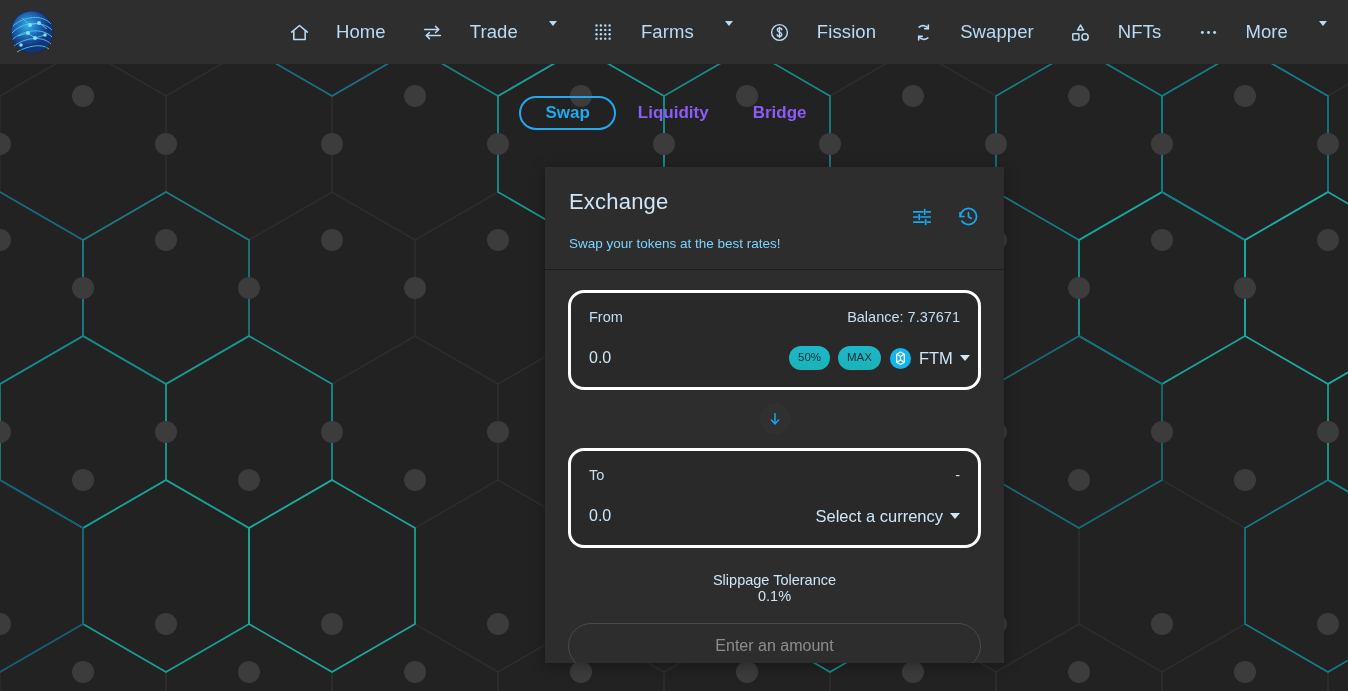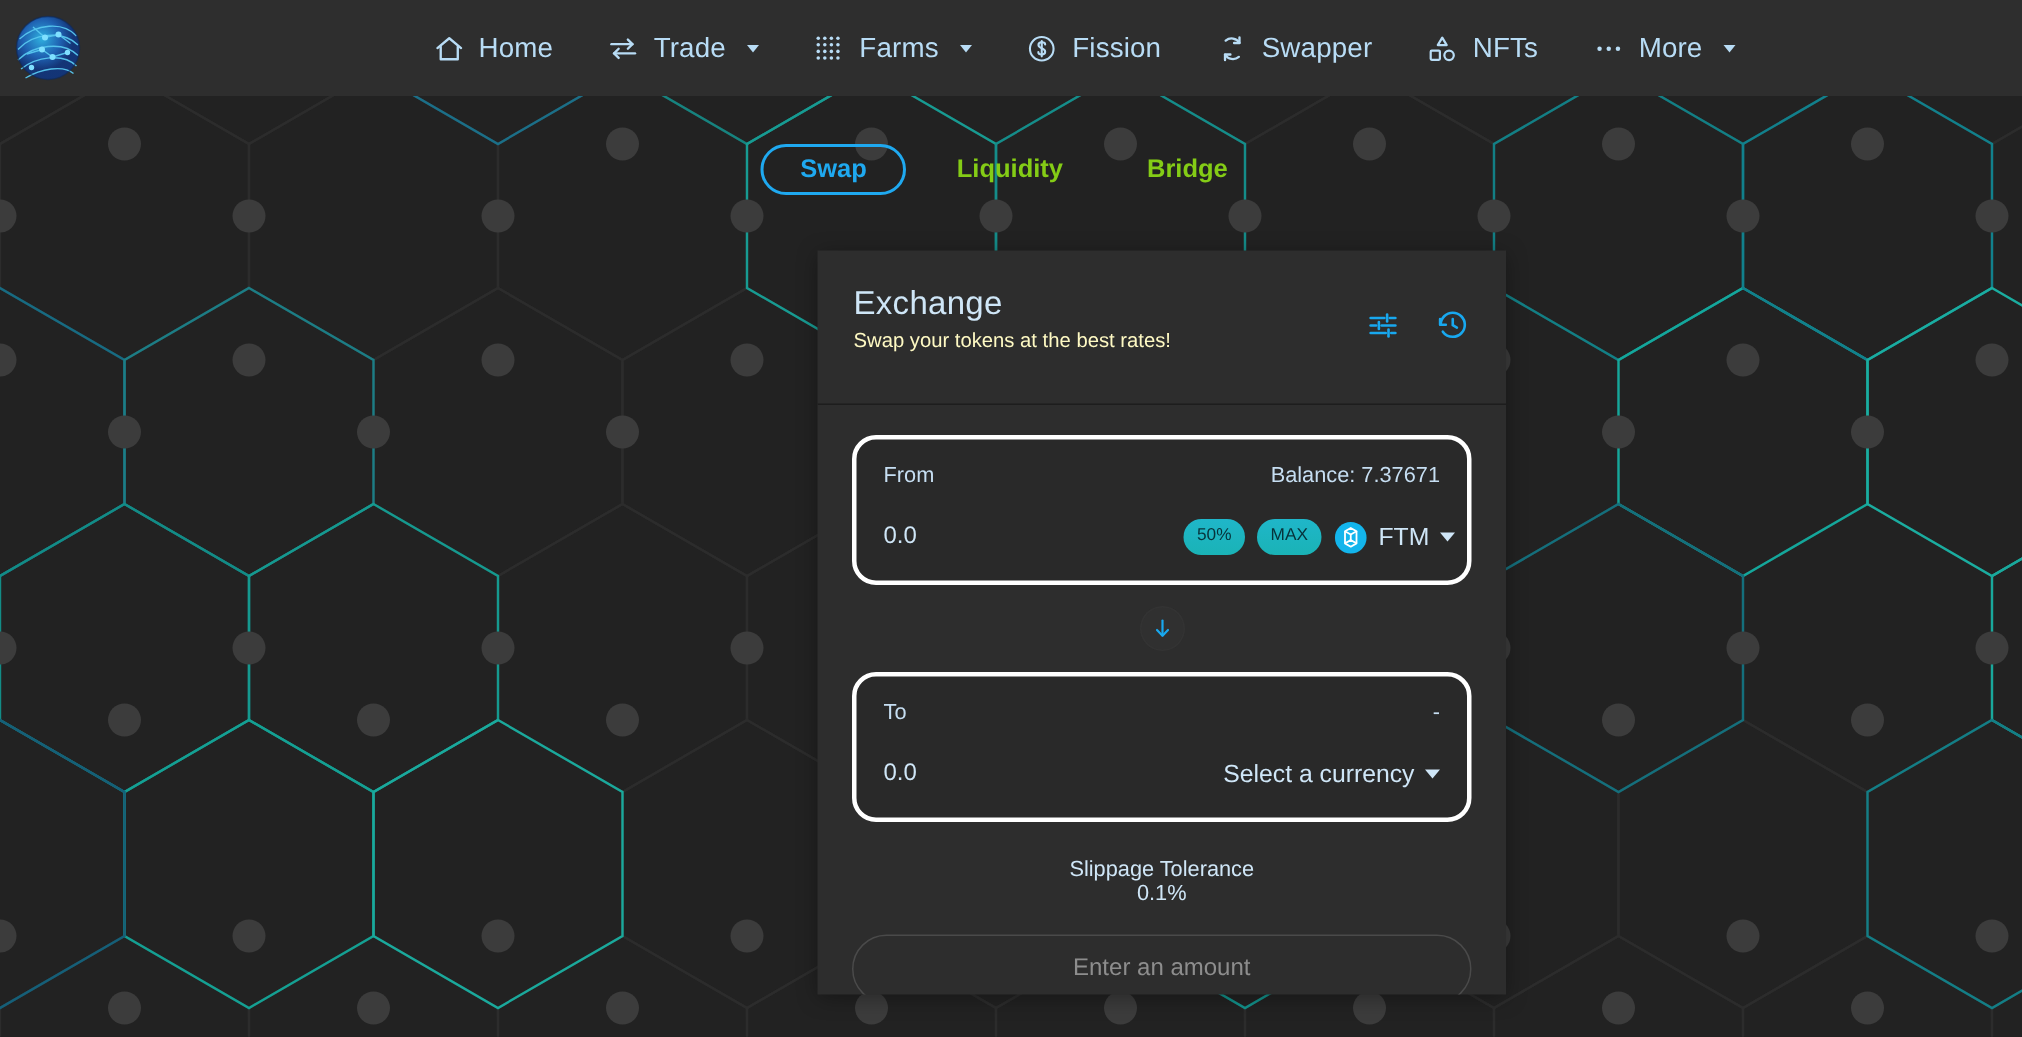--- a/index.html
+++ b/index.html
@@ -30,48 +30,48 @@
     width: 64px; height: 64px;
     display: flex; align-items: center; justify-content: center;
     flex: 0 0 auto;
   }
   #nav-items {
     display: flex; align-items: center;
     margin-left: 206px;
     gap: 0px;
   }
   .nav-item {
-    display: flex; align-items: center;
-    gap: 9px;
+    display: flex; 
+    gap: 26px;
     padding: 6px 18px;
     color: #b8dcf5;
     font-size: 18.5px;
     letter-spacing: .1px;
     cursor: pointer;
     white-space: nowrap;
   }
   .nav-item .ico { display:flex; align-items:center; justify-content:center; width:22px; height:22px; }
   .caret {
     width: 0; height: 0;
     border-left: 4.5px solid transparent;
     border-right: 4.5px solid transparent;
     border-top: 5.5px solid #b8dcf5;
     margin-left: 5px;
   }
 
   
   #tabs {
     position: absolute; top: 96px; left: 0; width: 1348px;
     display: flex; justify-content: center; align-items: center;
-    gap: 12px;
+    gap: 0px;
     z-index: 10;
   }
   .tab {
     font-size: 17px; font-weight: bold;
-    color: #84cc16;
+    color: #8b5cf6;
     padding: 7px 22px;
     cursor: pointer;
     white-space: nowrap;
   }
   .tab.active {
     color: #1fa9f0;
     border: 2px solid #1fa9f0;
     border-radius: 18px;
     padding: 5px 24px;
   }
@@ -91,21 +91,21 @@
     padding: 22px 24px 16px 24px;
     height: 103px;
     border-bottom: 1px solid #1d1d1d;
     position: relative;
   }
   #card-title {
     font-size: 22px; color: #cfe6f7; font-weight: normal;
     letter-spacing: .2px;
   }
   #card-sub {
-    font-size: 13.5px; color: #fef9c3; margin-top: 4px;
+    font-size: 13.5px; color: #7dd3fc; margin-top: 21px;
   }
   #header-actions {
     position: absolute; right: 24px; top: 38px;
     display: flex; align-items: center; gap: 24px;
   }
   .hdr-ico { cursor: pointer; display:flex; }
 
   #card-body { padding: 20px 23px 0 23px; }
 
   .io-panel {

